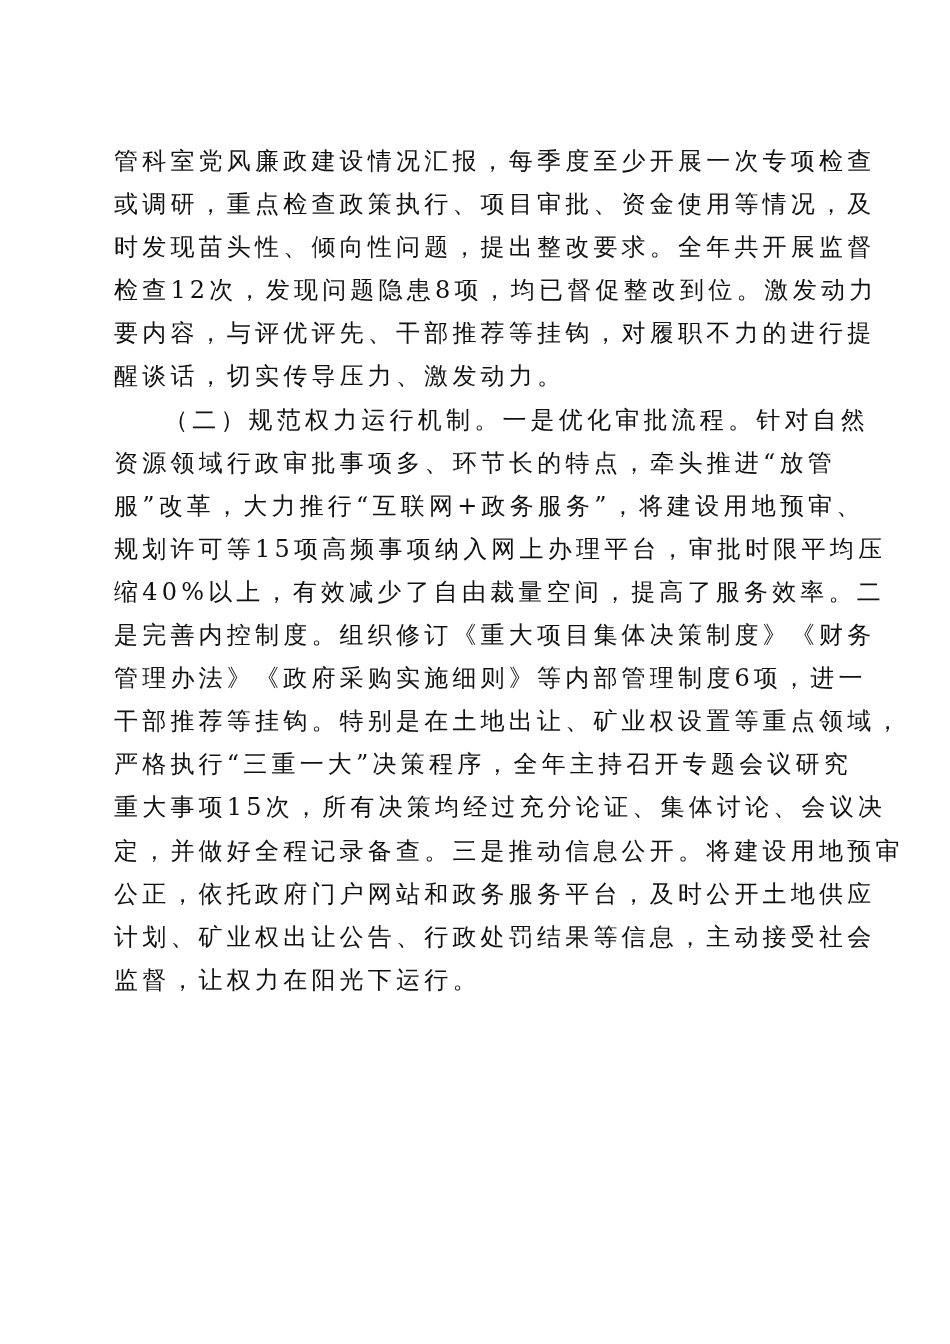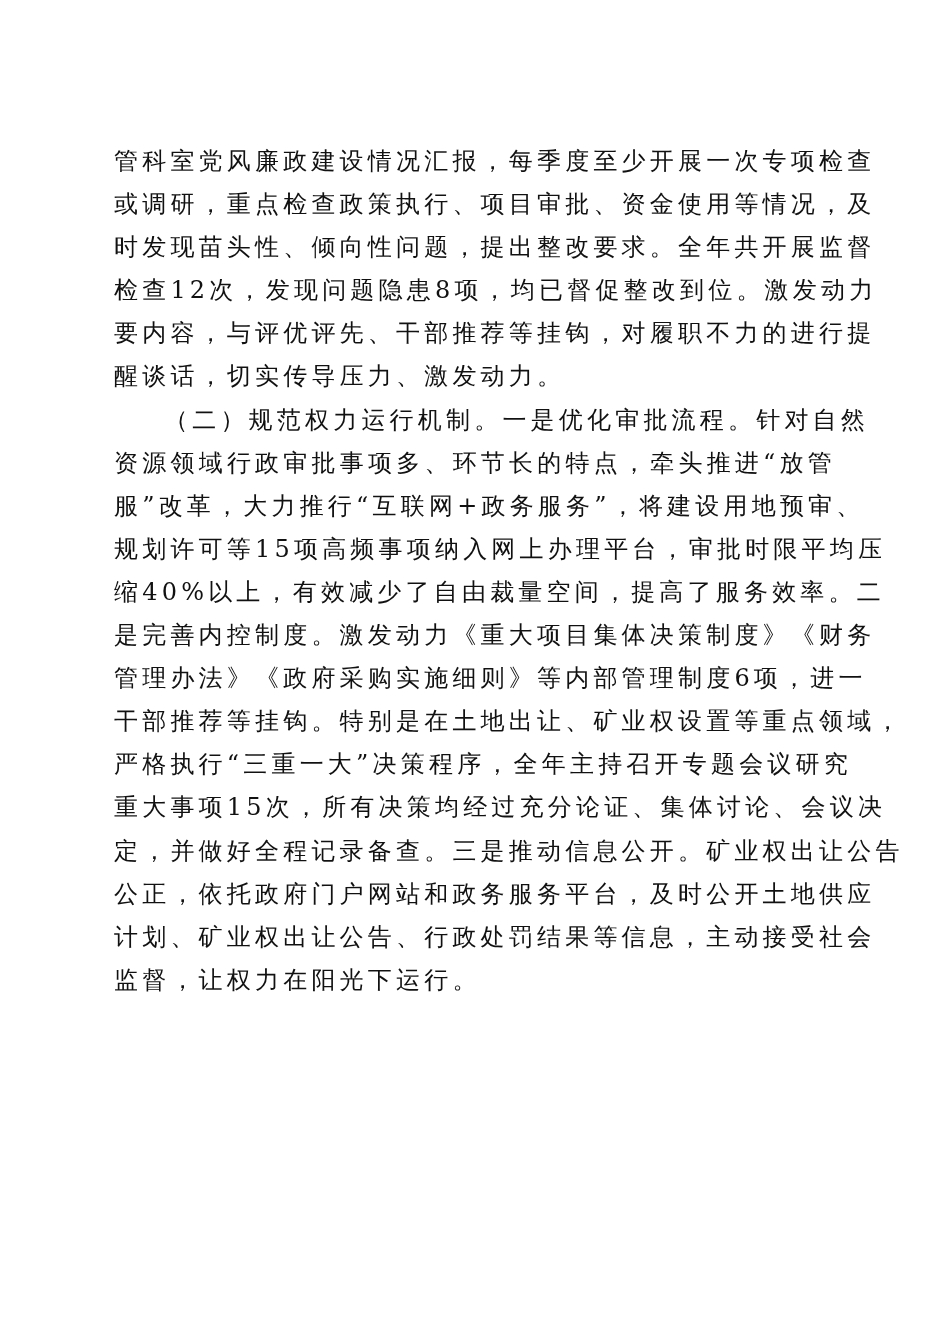--- a/index.html
+++ b/index.html
@@ -53,23 +53,23 @@
     <div class="line">要内容，与评优评先、干部推荐等挂钩，对履职不力的进行提</div>
     <div class="line last">醒谈话，切实传导压力、激发动力。</div>
   </div>
 
   <div>
     <div class="line indent"><span class="bold">（二）规范权力运行机制。</span><span>一是优化审批流程。针对自然</span></div>
     <div class="line">资源领域行政审批事项多、环节长的特点，牵头推进“放管</div>
     <div class="line">服”改革，大力推行“互联网+政务服务”，将建设用地预审、</div>
     <div class="line">规划许可等15项高频事项纳入网上办理平台，审批时限平均压</div>
     <div class="line">缩40%以上，有效减少了自由裁量空间，提高了服务效率。二</div>
-    <div class="line">是完善内控制度。激发动力《重大项目集体决策制度》《财务</div>
+    <div class="line">是完善内控制度。组织修订《重大项目集体决策制度》《财务</div>
     <div class="line">管理办法》《政府采购实施细则》等内部管理制度6项，进一</div>
     <div class="line">干部推荐等挂钩。特别是在土地出让、矿业权设置等重点领域，</div>
     <div class="line">严格执行“三重一大”决策程序，全年主持召开专题会议研究</div>
     <div class="line">重大事项15次，所有决策均经过充分论证、集体讨论、会议决</div>
-    <div class="line">定，并做好全程记录备查。三是推动信息公开。矿业权出让公告</div>
+    <div class="line">定，并做好全程记录备查。三是推动信息公开。将建设用地预审</div>
     <div class="line">公正，依托政府门户网站和政务服务平台，及时公开土地供应</div>
     <div class="line">计划、矿业权出让公告、行政处罚结果等信息，主动接受社会</div>
     <div class="line last">监督，让权力在阳光下运行。</div>
   </div>
 </div>
 
 </body></html>

